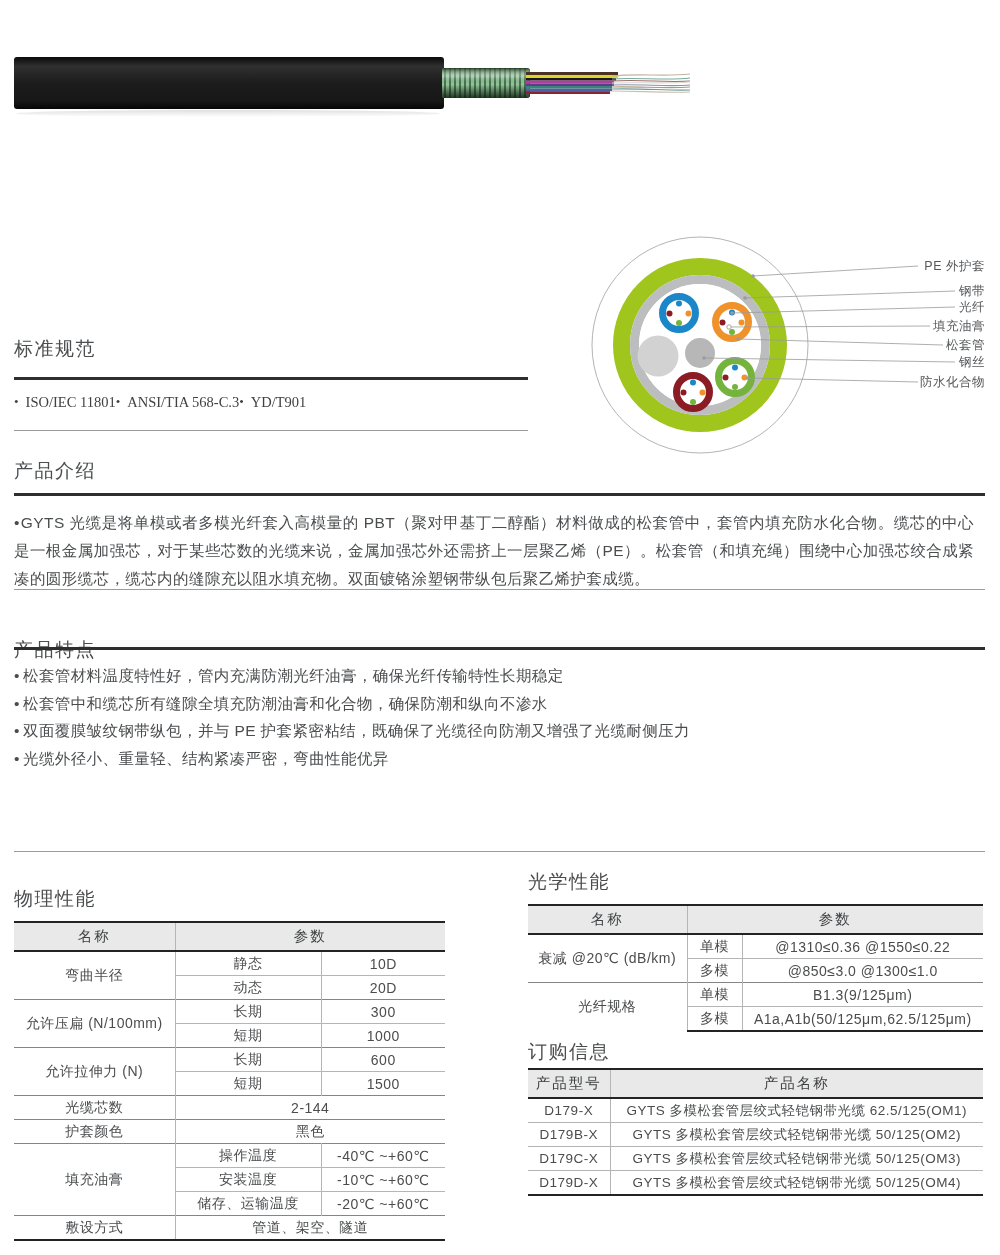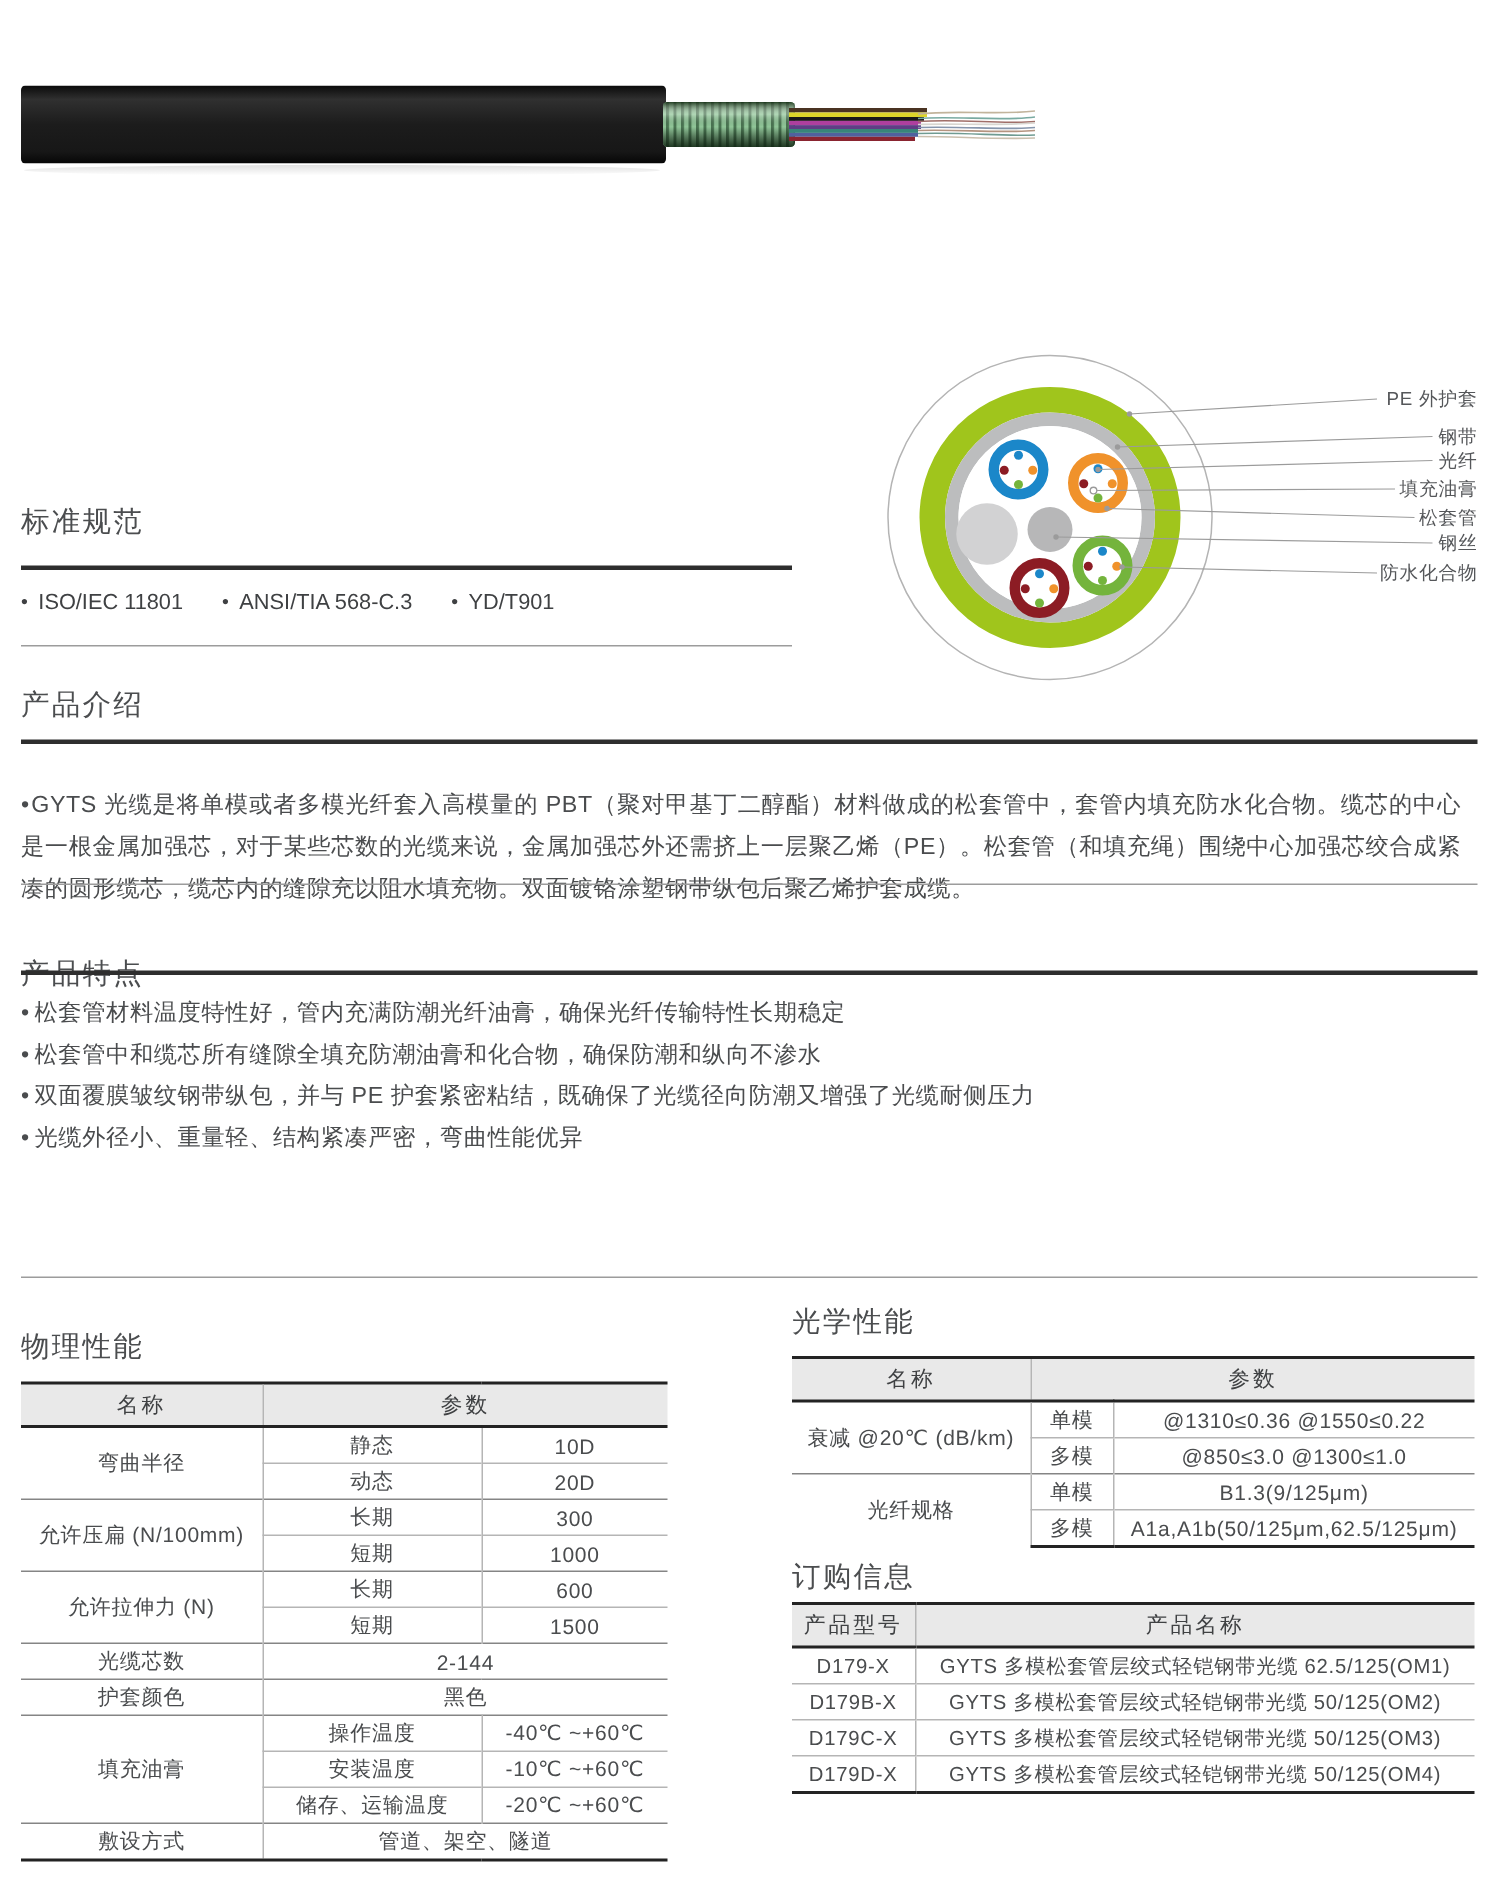--- a/index.html
+++ b/index.html
@@ -8,21 +8,21 @@
     font-family:"Liberation Sans","DejaVu Sans",sans-serif;color:#4a4c4e;
   }
   .abs{position:absolute;}
   
   .sec-title{
     font-size:19px;font-weight:400;color:#4b4d4f;margin:0;letter-spacing:1.5px;line-height:22px;
   }
   .rule-thick{height:3px;background:#2e2e2e;}
   .rule-thin{height:1px;background:#9c9c9c;}
   
-  .std-items{display:flex;gap:26px;font-size:14.5px;color:#3f4143;letter-spacing:0;}
+  .std-items{display:flex;font-size:14.5px;color:#3f4143;letter-spacing:0;font-family:Liberation Serif, serif;}
   .std-items span::before{content:"•";margin-right:7px;font-size:13px;position:relative;top:-1px;}
   
   .intro-body{
     margin:0;font-size:15.5px;line-height:28px;color:#4a4c4e;letter-spacing:0.4px;text-align:justify;
   }
   .intro-body::before{content:"•";margin-right:1px;}
   
   ul.features{margin:0;padding:0;list-style:none;}
   ul.features li{
     position:relative;padding-left:9px;font-size:15.5px;line-height:27.5px;color:#4a4c4e;letter-spacing:0.4px;
@@ -179,21 +179,21 @@
     <span>ISO/IEC 11801</span>
     <span>ANSI/TIA 568-C.3</span>
     <span>YD/T901</span>
   </div>
   <div class="rule-thin abs" style="top:92px;left:0;right:0;"></div>
 </section>
 
 <section class="abs" id="sec-intro" style="left:14px;top:460px;width:971px;height:130px;">
   <h2 class="sec-title abs" style="top:0;left:0;">产品介绍</h2>
   <div class="rule-thick abs" style="top:33px;left:0;right:0;"></div>
-  <p class="intro-body abs" style="top:63px;left:0;width:960px;">GYTS 光缆是将单模或者多模光纤套入高模量的 PBT（聚对甲基丁二醇酯）材料做成的松套管中，套管内填充防水化合物。缆芯的中心是一根金属加强芯，对于某些芯数的光缆来说，金属加强芯外还需挤上一层聚乙烯（PE）。松套管（和填充绳）围绕中心加强芯绞合成紧凑的圆形缆芯，缆芯内的缝隙充以阻水填充物。双面镀铬涂塑钢带纵包后聚乙烯护套成缆。</p>
+  <p class="intro-body abs" style="top:49px;left:0;width:960px;">GYTS 光缆是将单模或者多模光纤套入高模量的 PBT（聚对甲基丁二醇酯）材料做成的松套管中，套管内填充防水化合物。缆芯的中心是一根金属加强芯，对于某些芯数的光缆来说，金属加强芯外还需挤上一层聚乙烯（PE）。松套管（和填充绳）围绕中心加强芯绞合成紧凑的圆形缆芯，缆芯内的缝隙充以阻水填充物。双面镀铬涂塑钢带纵包后聚乙烯护套成缆。</p>
   <div class="rule-thin abs" style="top:129px;left:0;right:0;"></div>
 </section>
 
 <section class="abs" id="sec-features" style="left:14px;top:619px;width:971px;height:235px;">
   <h2 class="sec-title abs" style="top:0;left:0;margin-top:20px;">产品特点</h2>
   <div class="rule-thick abs" style="top:28px;left:0;right:0;"></div>
   <ul class="features abs" style="top:43px;left:0;width:960px;">
     <li>松套管材料温度特性好，管内充满防潮光纤油膏，确保光纤传输特性长期稳定</li>
     <li>松套管中和缆芯所有缝隙全填充防潮油膏和化合物，确保防潮和纵向不渗水</li>
     <li>双面覆膜皱纹钢带纵包，并与 PE 护套紧密粘结，既确保了光缆径向防潮又增强了光缆耐侧压力</li>

